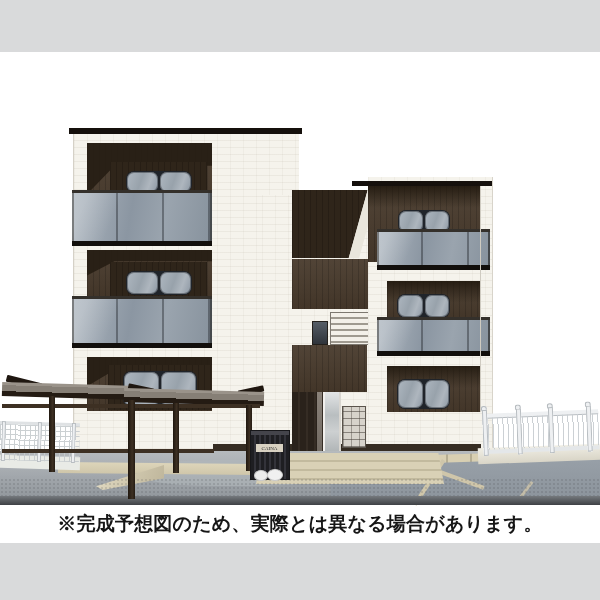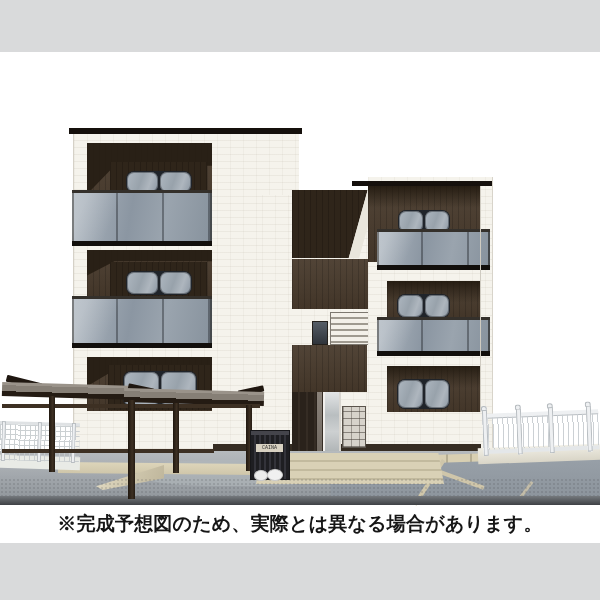--- a/index.html
+++ b/index.html
@@ -1,17 +1,17 @@
 <!DOCTYPE html>
 <html style="--band: #d9dadb; --ink: #161616; --wall: #f5f3ec; --wood: #483a2c; --wood_dark: #2f251a; --roof: #15100c; --glass_hi: #aeb7c0; --glass_lo: #8b96a2; --canopy: #867f76; --post: #3d3023; --ground_hi: #b6babd; --ground_lo: #8d9398; --parking: #8c949c; --paving: #cfc6aa; --fence: #eef0f2; --trash: #26262a;"><head>
 <meta charset="utf-8">
 <style>
   html,body{margin:0;padding:0;background:#fff;}
   #stage{position:relative;width:600px;height:600px;overflow:hidden;background:#fff;
-         font-family:Liberation Mono, monospace;}
+         font-family:Liberation Serif, serif;}
   .a{position:absolute;}
   .band{background:var(--band,#d9dadb);}
   .wall{background-color:var(--wall,#f5f3ec);
         background-image:repeating-linear-gradient(0deg,rgba(150,140,120,.10) 0 1px,transparent 1px 7px),
                          repeating-linear-gradient(90deg,rgba(150,140,120,.07) 0 1px,transparent 1px 13px);}
   .wood{background-color:var(--wood,#483a2c);
         background-image:repeating-linear-gradient(90deg,rgba(0,0,0,.16) 0 1px,transparent 1px 6px),
                          linear-gradient(180deg,rgba(255,255,255,.05),rgba(0,0,0,.08));}
   .woodD{background-color:var(--wood_dark,#2f251a);
         background-image:repeating-linear-gradient(90deg,rgba(0,0,0,.18) 0 1px,transparent 1px 6px);}

